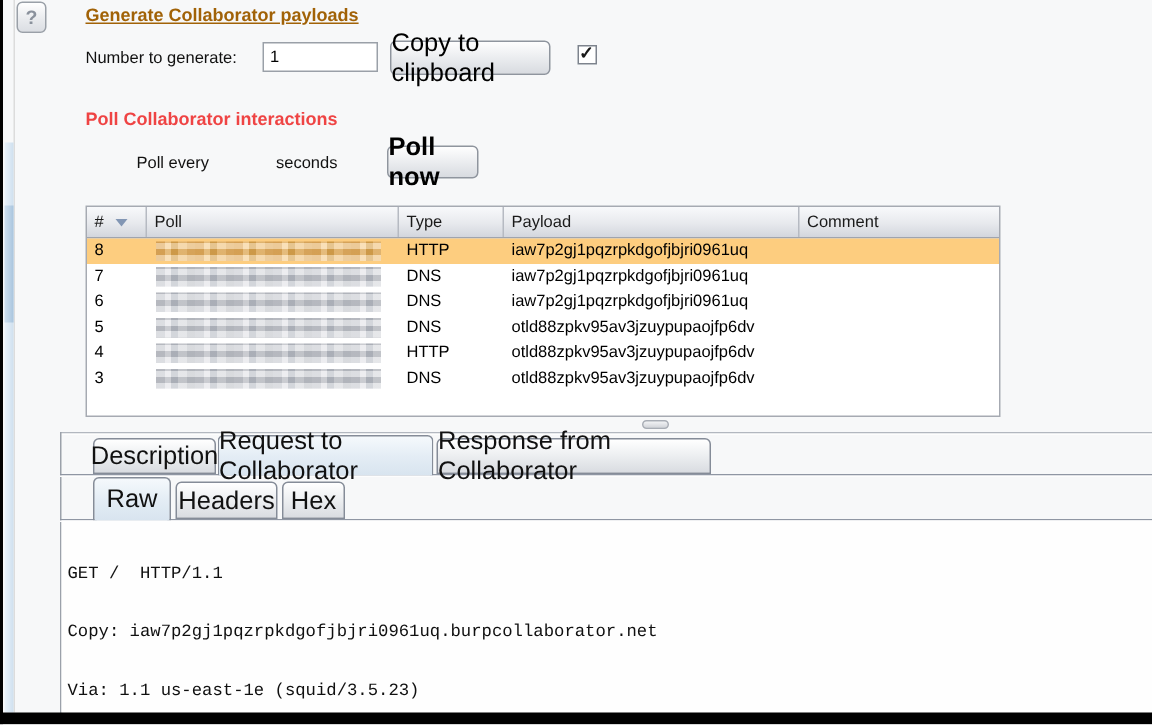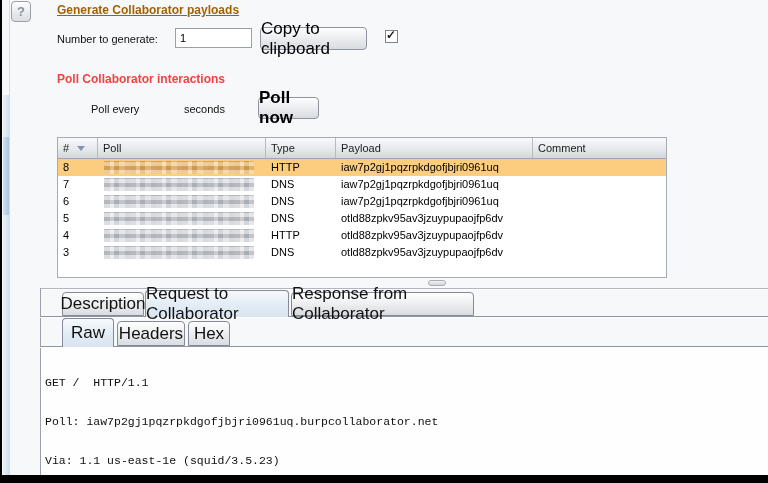--- a/index.html
+++ b/index.html
@@ -203,21 +203,21 @@
 
   <div class="tab" id="tab-head">Headers</div>
   <div class="tab active" id="tab-raw">Raw</div>
   <div class="tab" id="tab-hex">Hex</div>
   <div class="hline" id="hline3">
       <div class="lite"></div>
     </div>
 
   <div id="req-editor">
     <div>GET /  HTTP/1.1</div>
-    <div>Poll: iaw7p2gj1pqzrpkdgofjbjri0961uq.burpcollaborator.net</div>
+    <div>Copy: iaw7p2gj1pqzrpkdgofjbjri0961uq.burpcollaborator.net</div>
     <div>Via: 1.1 us-east-1e (squid/3.5.23)</div>
     
     
     
   </div>
 
   <div class="edge-bottom"></div>
 </div>
 
 </body></html>

